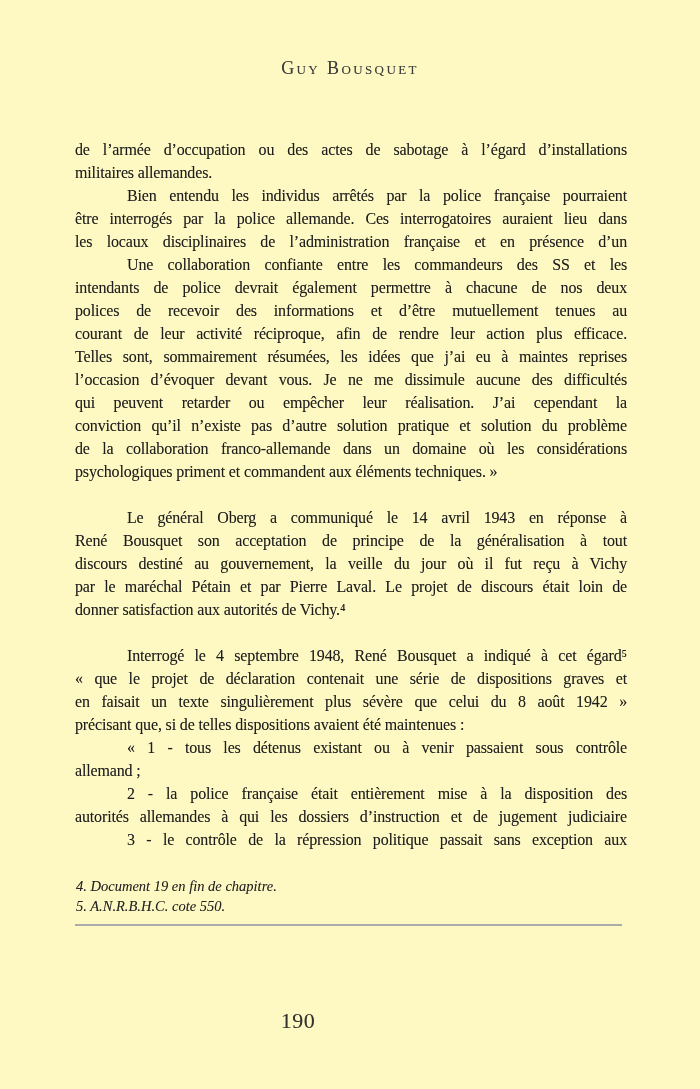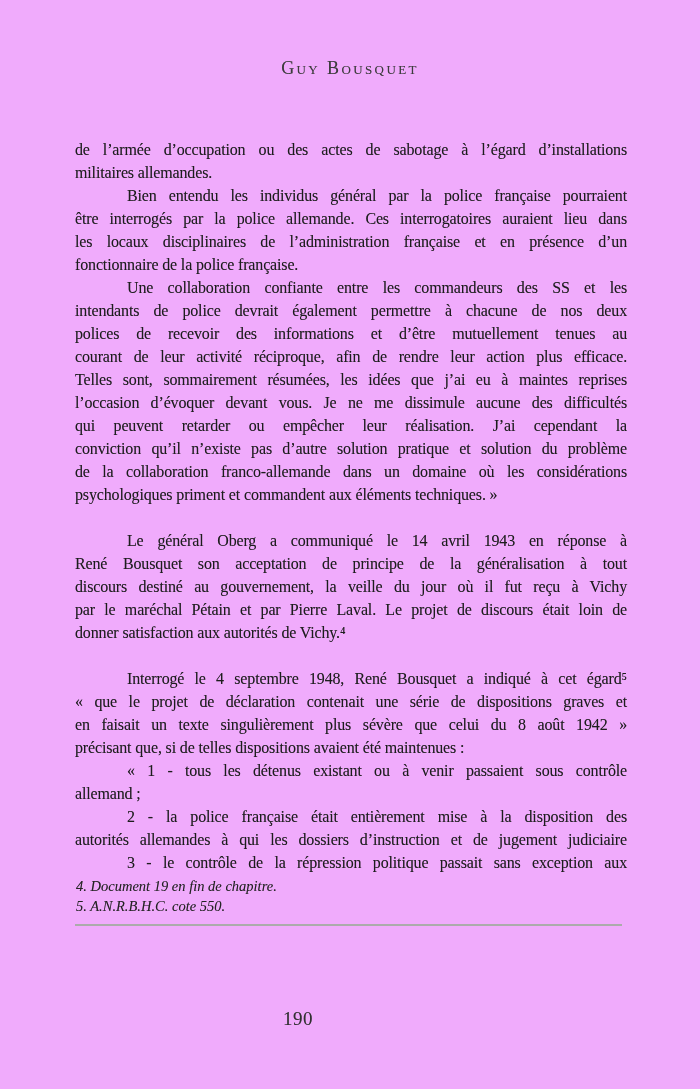--- a/index.html
+++ b/index.html
@@ -11,21 +11,21 @@
     width: 700px;
     height: 1089px;
     position: relative;
     font-family: "Liberation Serif", "DejaVu Serif", serif;
     color: #1d1d1d;
     overflow: hidden;
   }
   .sheet {
     position: absolute;
     inset: 0;
-    background: #f0abfc;
+    background: #fef9c3;
   }
   .runhead {
     position: absolute;
     top: 58px;
     left: 0;
     width: 700px;
     text-align: center;
     font-variant: small-caps;
     font-size: 18px;
     letter-spacing: 2.4px;
@@ -73,45 +73,44 @@
     line-height: 20px;
     color: #242424;
     text-shadow: 0 0 0.5px rgba(30,30,30,0.3);
   }
   .pagenum {
     position: absolute;
     left: 0;
     top: 1008px;
     width: 596px;
     text-align: center;
-    font-size: 19px;
+    font-size: 22px;
     letter-spacing: 0.5px;
     color: #313131;
     text-shadow: 0 0 0.5px rgba(30,30,30,0.3);
   }
 </style>
 </head>
 <body>
 
 <div class="sheet">
 
   <div class="runhead">Guy Bousquet</div>
 
   <div class="textblock">
 
     <div class="para">
       <div class="ln">de l’armée d’occupation ou des actes de sabotage à l’égard d’installations</div>
       <div class="ln end">militaires allemandes.</div>
     </div>
 
     <div class="para">
-      <div class="ln ind">Bien entendu les individus général par la police française pourraient</div>
+      <div class="ln ind">Bien entendu les individus arrêtés par la police française pourraient</div>
       <div class="ln">être interrogés par la police allemande. Ces interrogatoires auraient lieu dans</div>
       <div class="ln">les locaux disciplinaires de l’administration française et en présence d’un</div>
-      <div class="ln end">fonctionnaire de la police française.</div>
     </div>
 
     <div class="para">
       <div class="ln ind">Une collaboration confiante entre les commandeurs des SS et les</div>
       <div class="ln">intendants de police devrait également permettre à chacune de nos deux</div>
       <div class="ln">polices de recevoir des informations et d’être mutuellement tenues au</div>
       <div class="ln">courant de leur activité réciproque, afin de rendre leur action plus efficace.</div>
       <div class="ln">Telles sont, sommairement résumées, les idées que j’ai eu à maintes reprises</div>
       <div class="ln">l’occasion d’évoquer devant vous. Je ne me dissimule aucune des difficultés</div>
       <div class="ln">qui peuvent retarder ou empêcher leur réalisation. J’ai cependant la</div>

